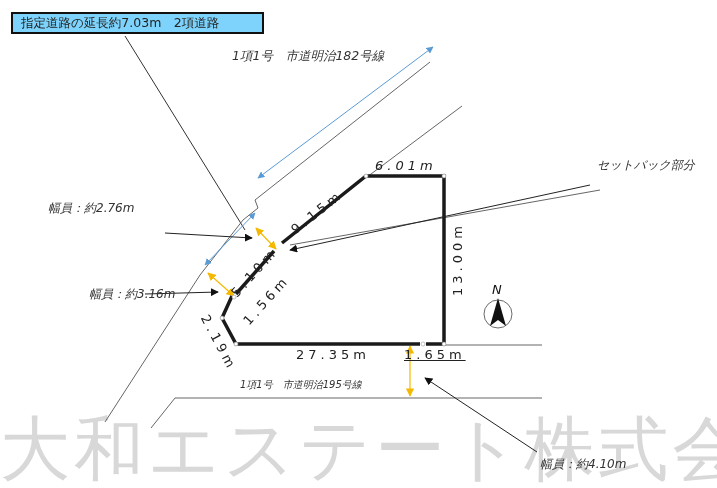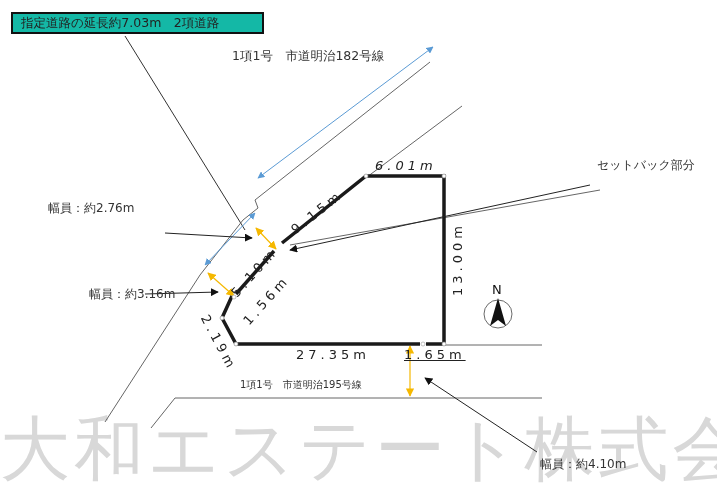--- a/index.html
+++ b/index.html
@@ -3,23 +3,23 @@
   <meta charset="utf-8">
   <style>
     html, body { margin: 0; padding: 0; background: #ffffff; }
     body { width: 717px; height: 488px; position: relative; overflow: hidden;
            font-family: "DejaVu Sans", "Liberation Sans", sans-serif; }
     #stage { position: absolute; left: 0; top: 0; width: 717px; height: 488px; }
     .watermark { position: absolute; left: 0; top: 410px; width: 717px; height: 78px;
                  font-size: 70px; line-height: 78px; color: #d8d8d8; letter-spacing: 4px;
                  white-space: nowrap; font-family: "DejaVu Sans", sans-serif; }
     .title-box { position: absolute; left: 11px; top: 12px; width: 253px; height: 22px;
-                 border: 2px solid #111; background: #14b8a6; box-sizing: border-box;
+                 border: 2px solid #111; background: #7dd3fc; box-sizing: border-box;
                  font-size: 12.5px; line-height: 18px; padding-left: 8px; color: #222; white-space: nowrap; }
-    .lbl { position: absolute; font-size: 12px; color: #333; white-space: nowrap; }
+    .lbl { position: absolute; font-size: 12px; color: #333; white-space: nowrap; font-style: italic; }
     .dim { position: absolute; font-size: 13px; color: #222; letter-spacing: 4px; white-space: nowrap;
            font-family: "DejaVu Sans", sans-serif; transform-origin: left top; }
   </style>
 </head>
 <body>
 
 <div class="watermark">大和エステート株式会社</div>
 
 <svg id="stage" width="717" height="488" viewBox="0 0 717 488" xmlns="http://www.w3.org/2000/svg">
   <defs>

